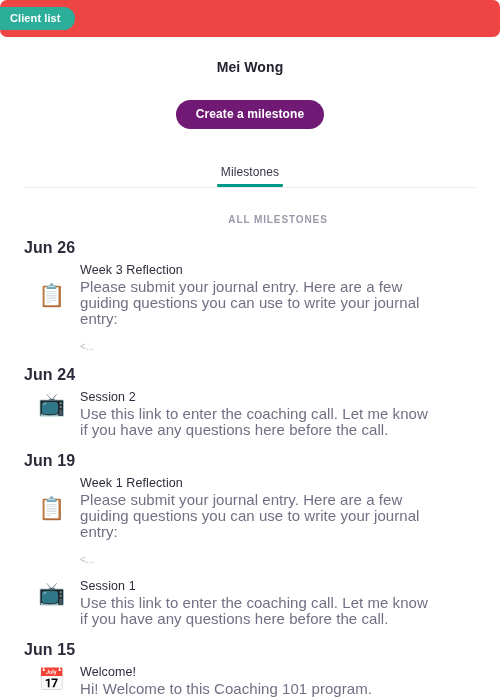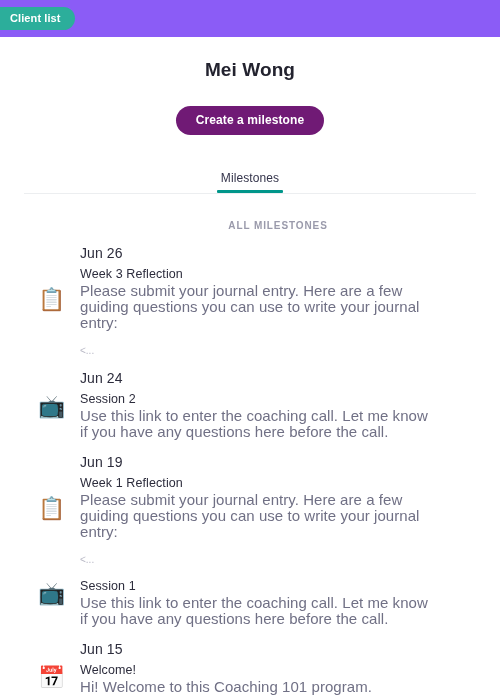--- a/index.html
+++ b/index.html
@@ -14,23 +14,24 @@
     font-family: "Liberation Sans", sans-serif;
     background: #ffffff;
     color: #2b2b3a;
     -webkit-font-smoothing: antialiased;
   }
 
   
   .topbar {
     position: relative;
     height: 37px;
-    background: #8b5cf6;
+    background: #ef4444;
     display: flex;
     align-items: center;
+    border-radius: 7px;
   }
 
   .client-list-btn {
     position: absolute;
     left: -14px;
     top: 7px;
     height: 23px;
     padding: 0 14px 0 24px;
     background: #2CAE9B;
     color: #ffffff;
@@ -53,21 +54,21 @@
     letter-spacing: 0.1px;
   }
 
   
   .client-header {
     padding-top: 22px;
     text-align: center;
   }
 
   .client-name {
-    font-size: 19px;
+    font-size: 14px;
     font-weight: bold;
     color: #23232f;
     letter-spacing: 0.1px;
   }
 
   .create-milestone-wrap {
     text-align: center;
     margin-top: 25px;
   }
 
@@ -132,23 +133,22 @@
     letter-spacing: 0.9px;
     color: #9a9aab;
     text-align: center;
   }
 
   .milestone {
     margin-top: 14px;
   }
 
   .milestone-date {
-    margin-left: 56px;
-    font-size: 14px;
-    font-weight: normal;
+    font-size: 16px;
+    font-weight: bold;
     color: #2c2c3c;
     letter-spacing: 0.1px;
   }
 
   .milestone-body {
     display: flex;
     align-items: flex-start;
     margin-top: 6px;
   }
 

